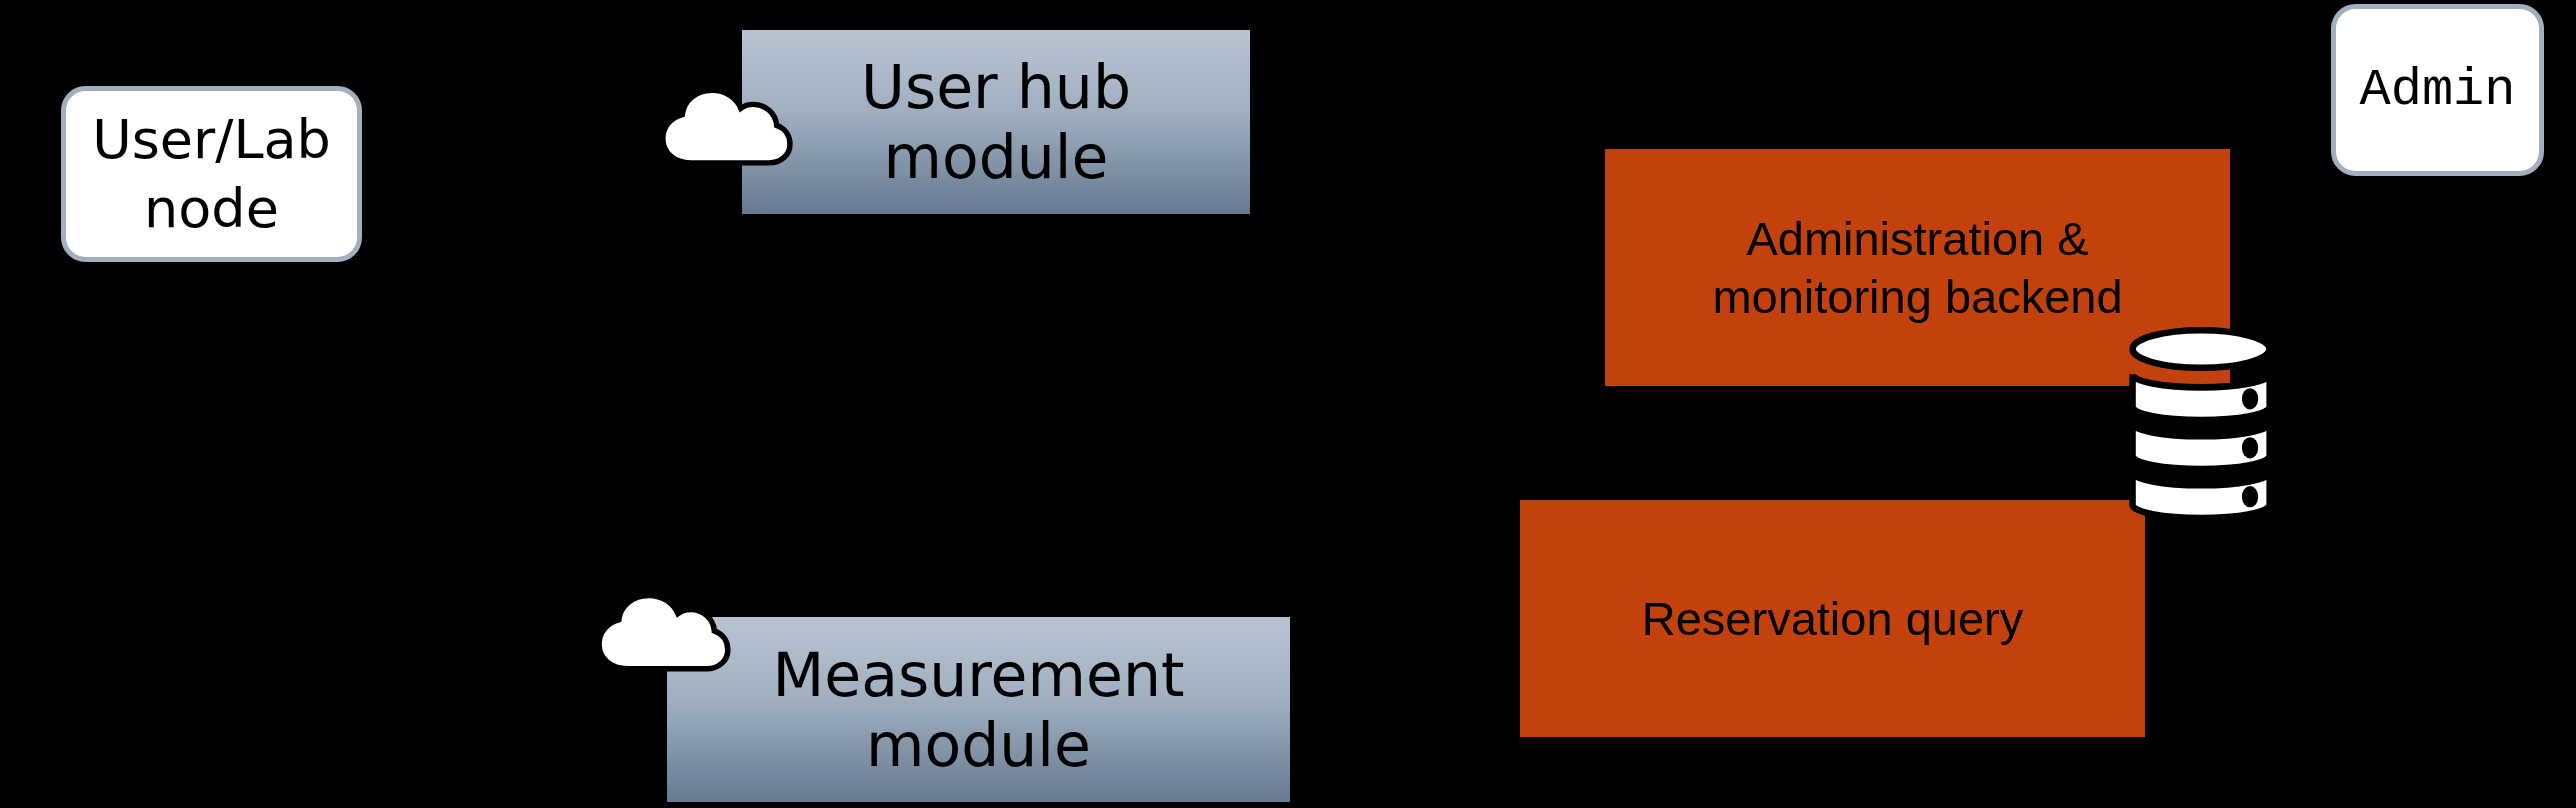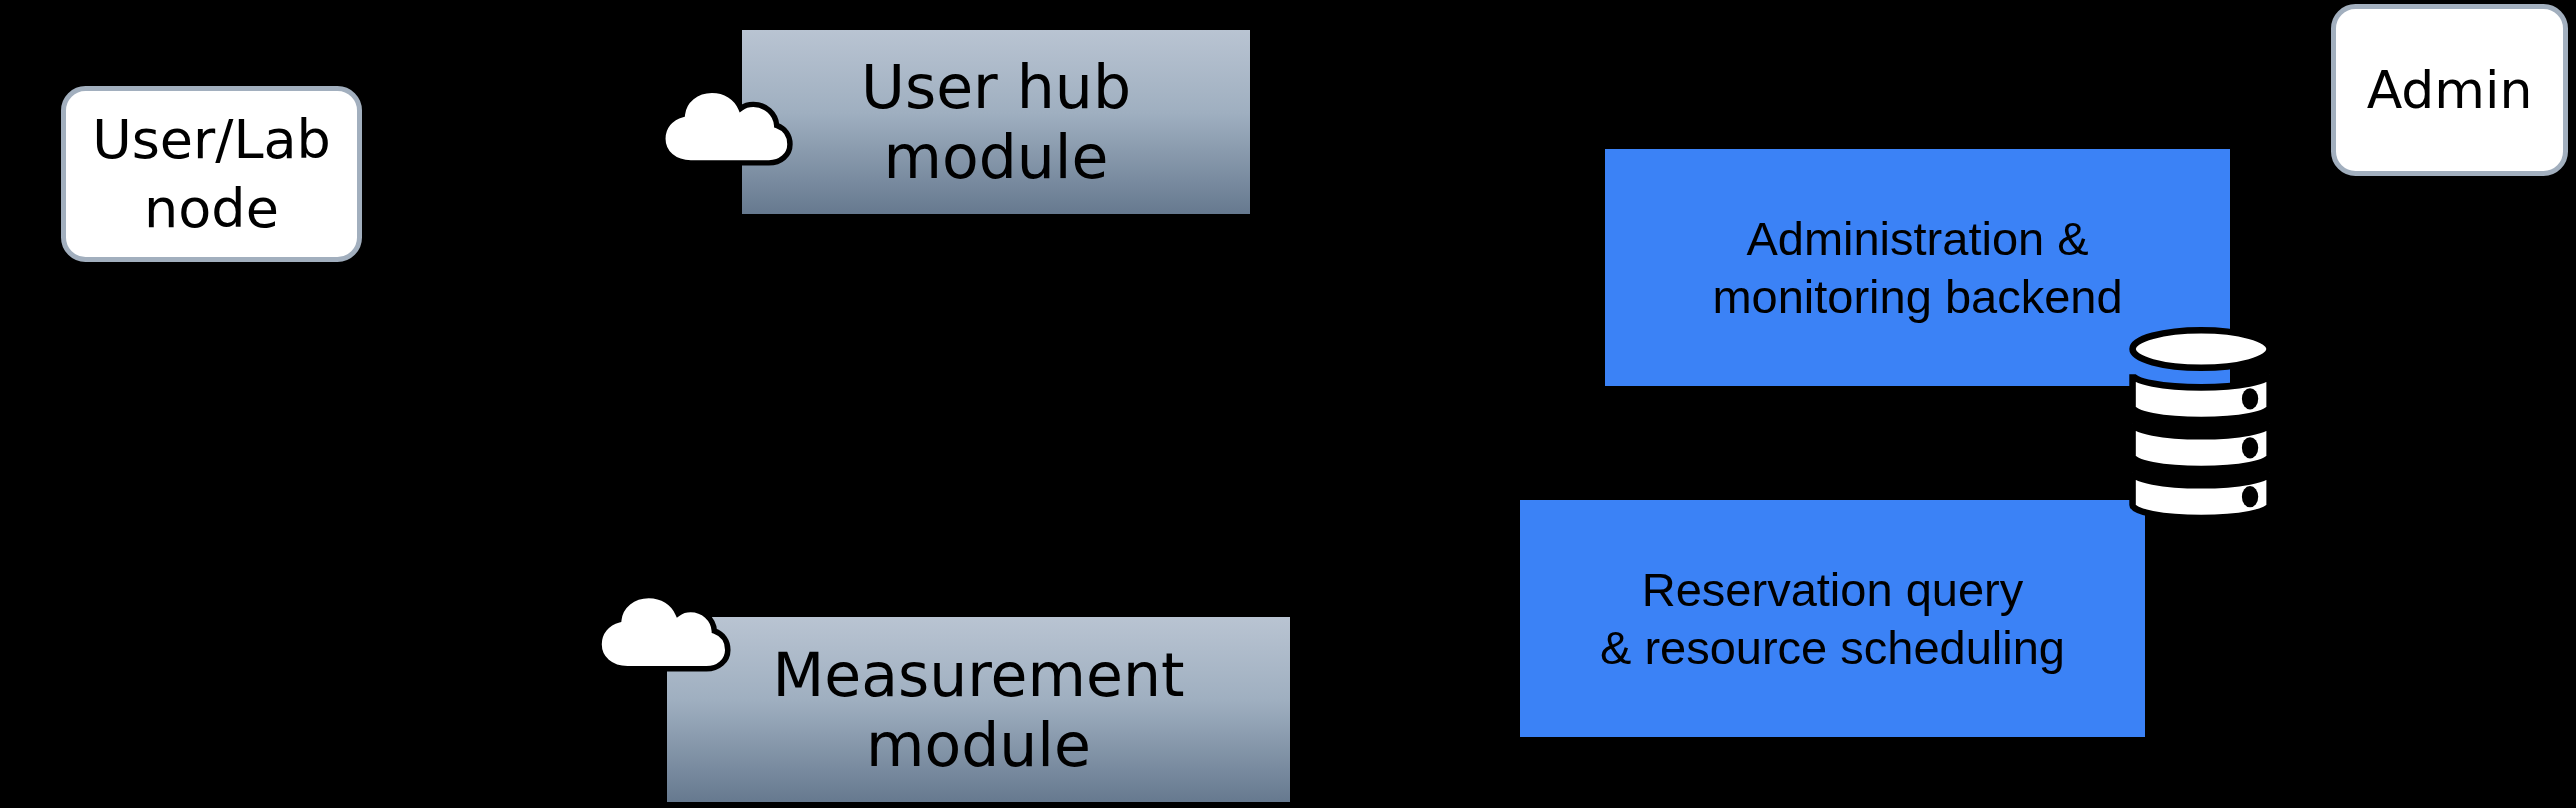--- a/index.html
+++ b/index.html
@@ -38,35 +38,35 @@
     align-items: center;
     justify-content: center;
     text-align: center;
     color: #000000;
     font-family: "DejaVu Sans", sans-serif;
     font-size: 60px;
   }
 
   
   .white-box {
-    background: #3b82f6;
+    background: #c2410c;
     display: flex;
     flex-direction: column;
     align-items: center;
     justify-content: center;
     text-align: center;
     color: #000000;
     font-family: "Liberation Sans", sans-serif;
     font-size: 47px;
     line-height: 1.22;
   }
   .white-box .line { display: block; }
 
   #user-lab-node  { left: 13px;   top: 86px; width: 301px; height: 176px; font-size: 54px; line-height: 1.28; margin-left: 48px; }
-  #admin-group-node { left: 2331px; top: 4.1px; width: 237px; height: 172px; font-size: 52px; line-height: 1.25; }
+  #admin-group-node { left: 2331px; top: 4.1px; width: 213px; height: 172px; font-size: 52px; line-height: 1.25; font-family: Liberation Mono, monospace; }
 
   #user-hub-box     { left: 742px; top: 30px;  width: 508px; height: 184px; }
   #measurement-box  { left: 667px; top: 617px; width: 623px; height: 185px; }
 
   #admin-backend-box { left: 1605px; top: 149px; width: 625px; height: 237px; }
   #reservation-box   { left: 1520px; top: 500px; width: 625px; height: 237px; }
 
   #cloud-user-hub    { left: 659px; top: 88px; width: 134px; height: 78px; }
   #cloud-measurement { left: 595px; top: 593px; width: 136px; height: 79px; }
   #database-icon     { left: 2126px; top: 327px; width: 151px; height: 204px; }
@@ -101,21 +101,20 @@
     </div>
   </div>
 
   <div id="admin-backend-box" class="abs white-box">
     <span class="line">Administration &amp;</span>
     <span class="line">monitoring backend</span>
   </div>
 
   <div id="reservation-box" class="abs white-box">
     <span class="line">Reservation query</span>
-    <span class="line">&amp; resource scheduling</span>
   </div>
 
   <div id="database-icon" class="abs">
     <svg width="151" height="204" viewBox="0 0 185 250">
       <ellipse cx="92" cy="27" rx="84" ry="23" fill="#ffffff" stroke="#000000" stroke-width="8"></ellipse>
       <path d="M8 58 A84 16 0 0 0 176 58 L176 98 A84 16 0 0 1 8 98 Z" fill="#ffffff" stroke="#000000" stroke-width="8"></path>
       <path d="M8 118 A84 16 0 0 0 176 118 L176 158 A84 16 0 0 1 8 158 Z" fill="#ffffff" stroke="#000000" stroke-width="8"></path>
       <path d="M8 178 A84 16 0 0 0 176 178 L176 218 A84 16 0 0 1 8 218 Z" fill="#ffffff" stroke="#000000" stroke-width="8"></path>
       <ellipse cx="152" cy="88" rx="10" ry="13" fill="#000000"></ellipse>
       <ellipse cx="152" cy="148" rx="10" ry="13" fill="#000000"></ellipse>

